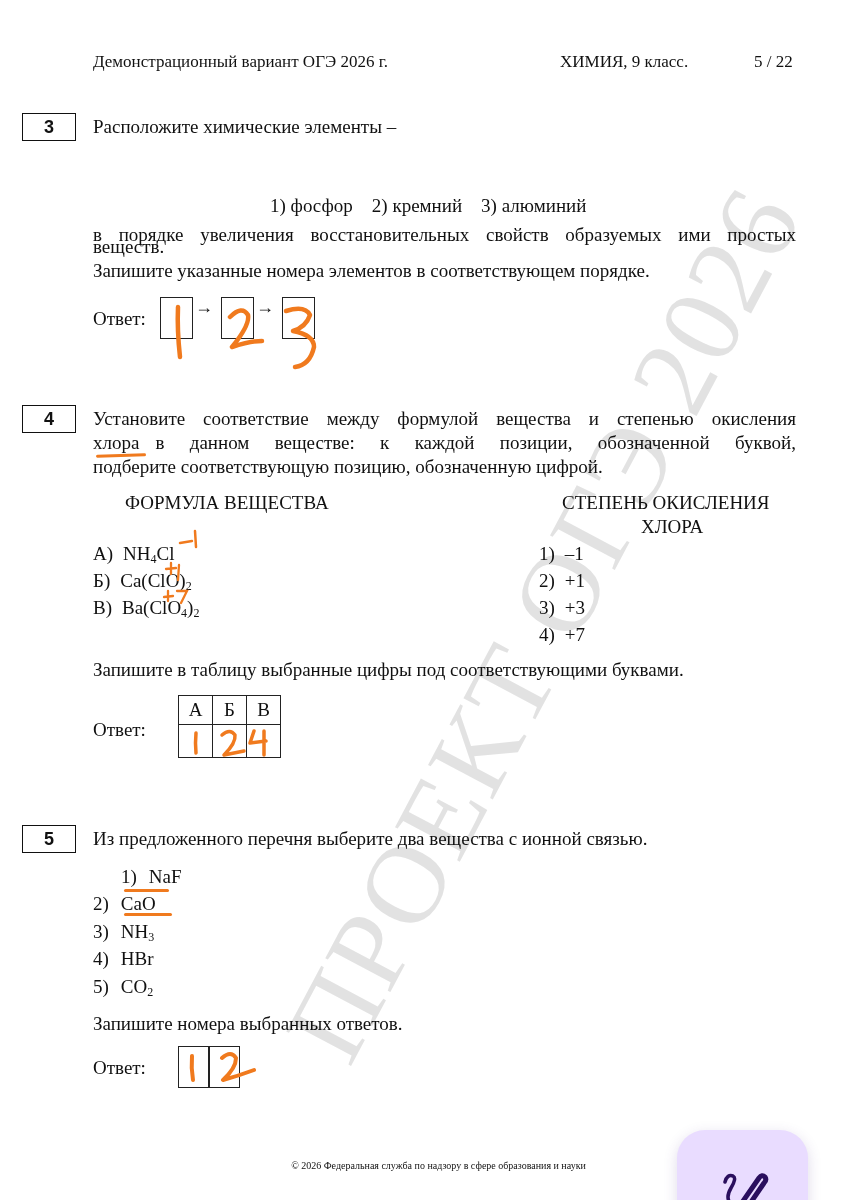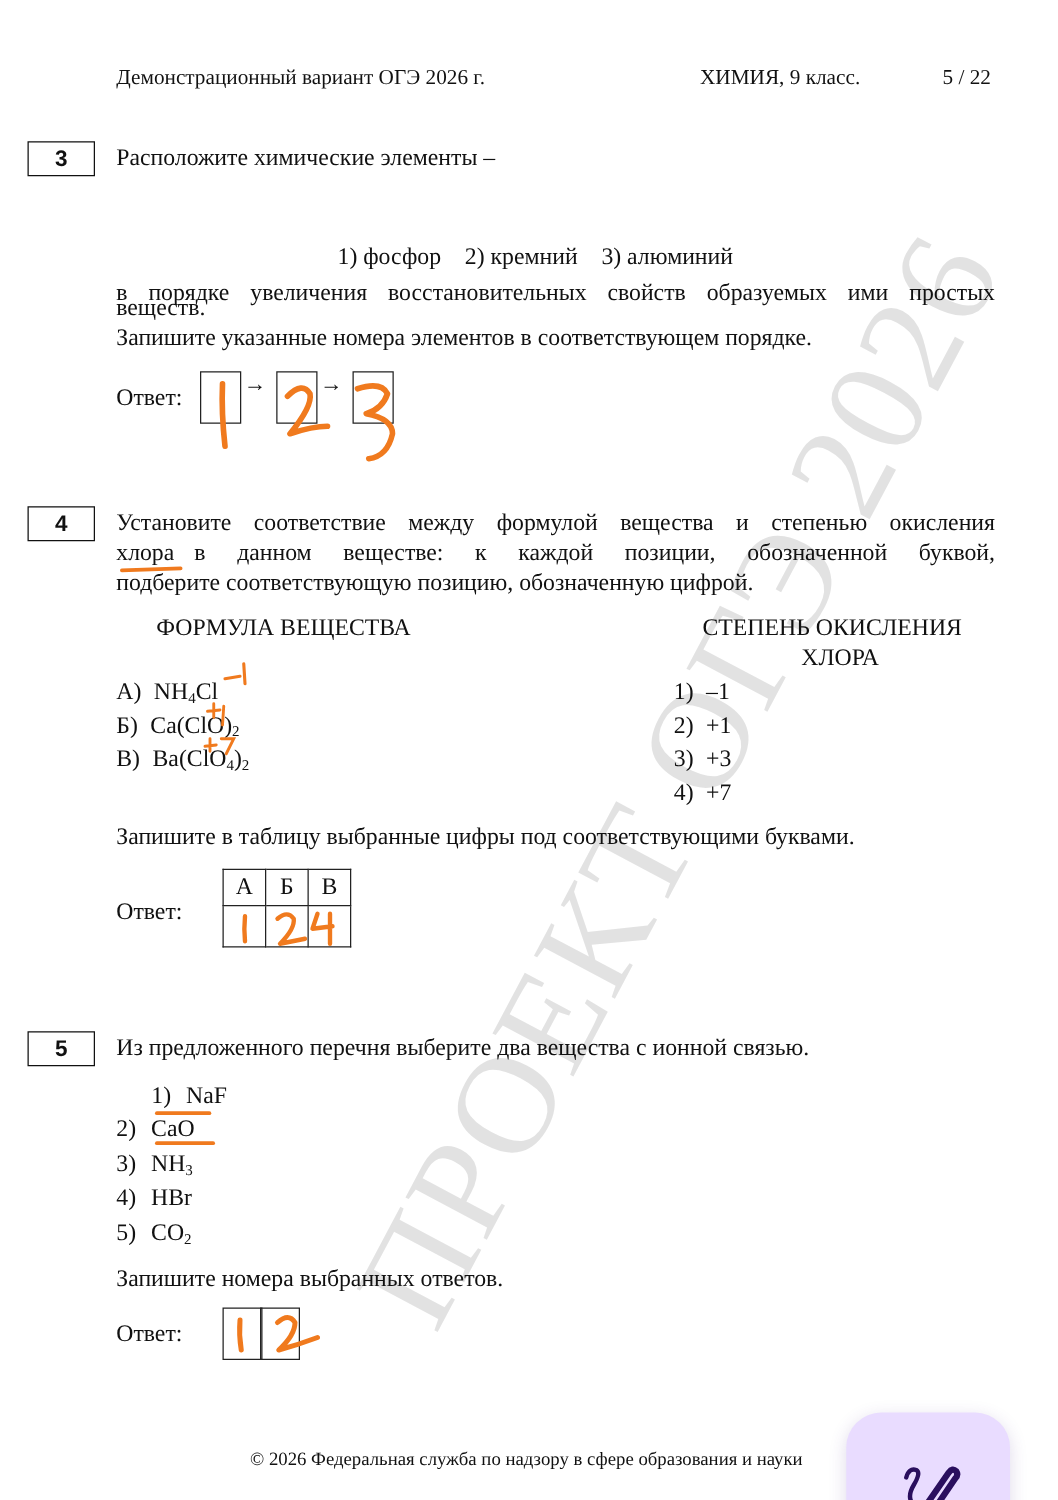--- a/index.html
+++ b/index.html
@@ -151,20 +151,20 @@
 
 <div class="line" style="top:1013px;">Запишите номера выбранных ответов.</div>
 <div class="line" style="top:1057px;">Ответ:</div>
 <div class="box" style="left:178px; top:1046px; width:30px; height:40px;"></div>
 <div class="box" style="left:208px; top:1046px; width:30px; height:40px;"></div>
 <svg class="abs" style="left:178px; top:1046px;" width="90" height="45">
   <path d="M14 10 Q13 22 15 34" stroke="#f07a1e" stroke-width="4" fill="none" stroke-linecap="round"></path>
   <path d="M44 12 Q53 4 58 12 Q58 22 45 34 Q60 30 76 24" stroke="#f07a1e" stroke-width="4" fill="none" stroke-linecap="round" stroke-linejoin="round"></path>
 </svg>
 
-<div class="abs" style="left:200px; top:1160px; font-size:15px; white-space:nowrap; width:477px; overflow:hidden;">© 2026 Федеральная служба по надзору в сфере образования и науки</div>
+<div class="abs" style="left:200px; top:1160px; font-size:10px; white-space:nowrap; width:477px; overflow:hidden;text-align:center;">© 2026 Федеральная служба по надзору в сфере образования и науки</div>
 
 <div class="fab">
   <svg style="position:absolute; left:42px; top:38px;" width="50" height="40" viewBox="0 0 50 40">
     <path d="M6 14 Q8 6 14 8 Q18 10 12 20 Q6 30 12 36" stroke="#2a0f5e" stroke-width="3.5" fill="none" stroke-linecap="round"></path>
     <path d="M22 36 L40 10 Q43 6 46 9 Q48 12 45 15 L28 40" stroke="#2a0f5e" stroke-width="5" fill="none" stroke-linecap="round" stroke-linejoin="round"></path>
   </svg>
 </div>
 
 </body></html>

